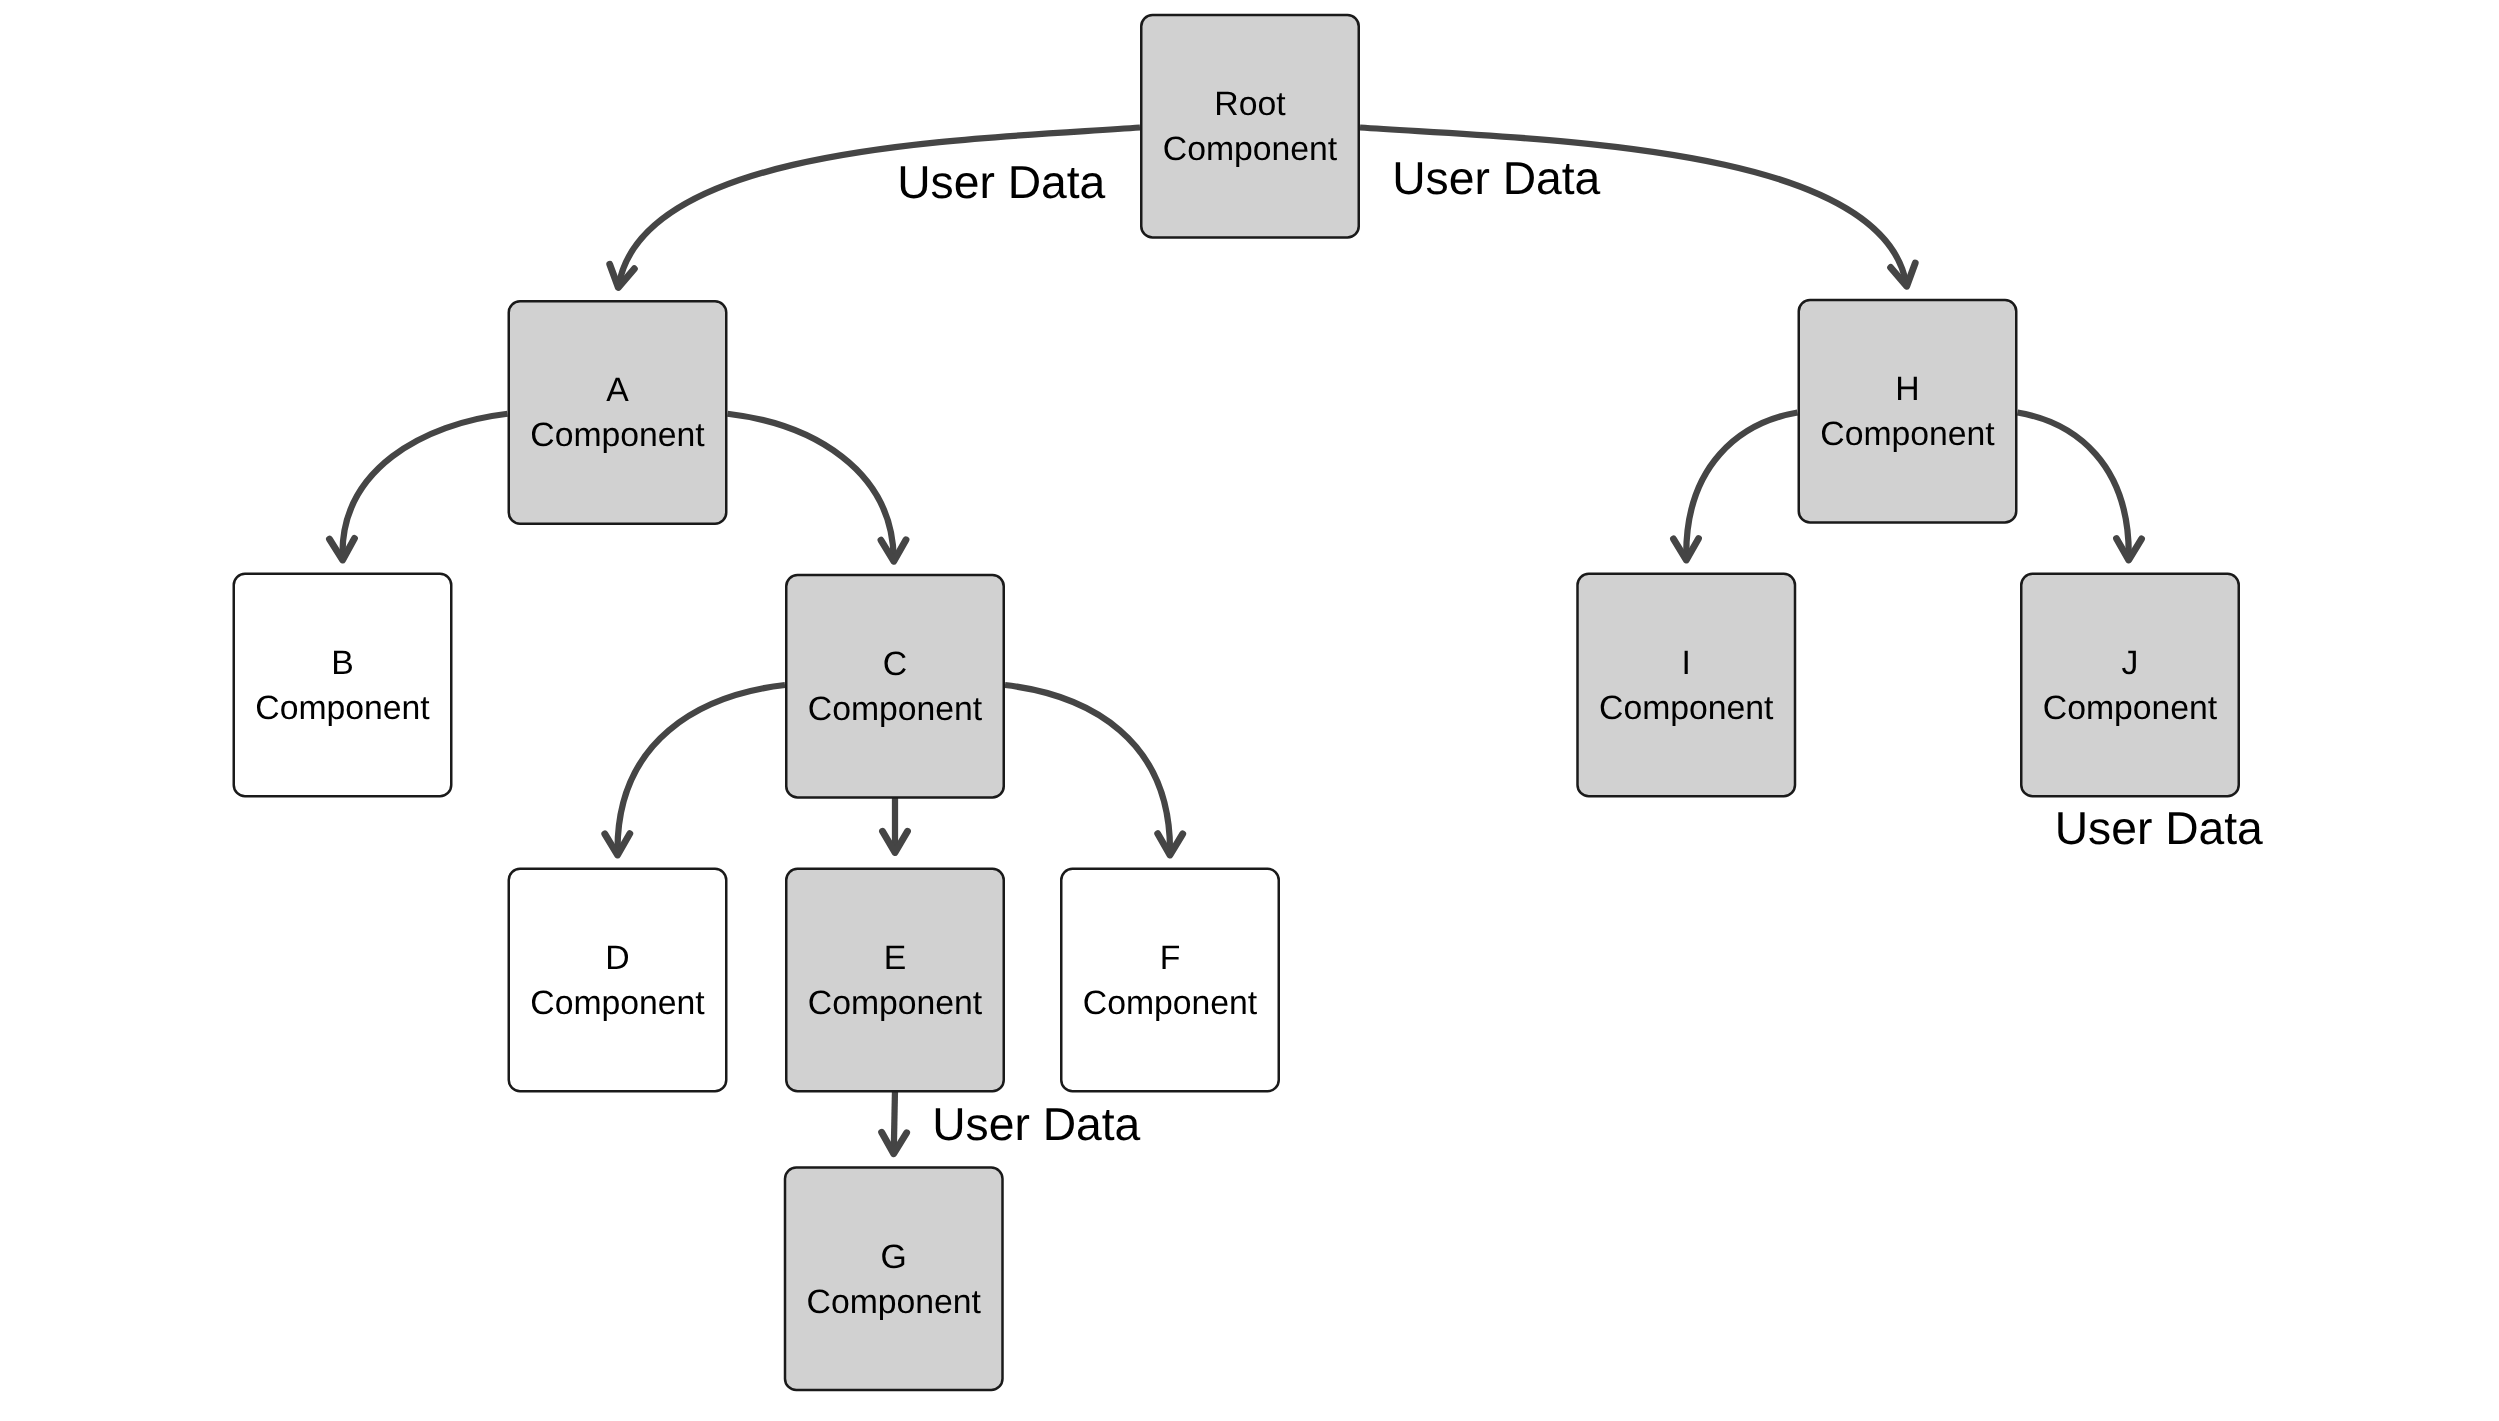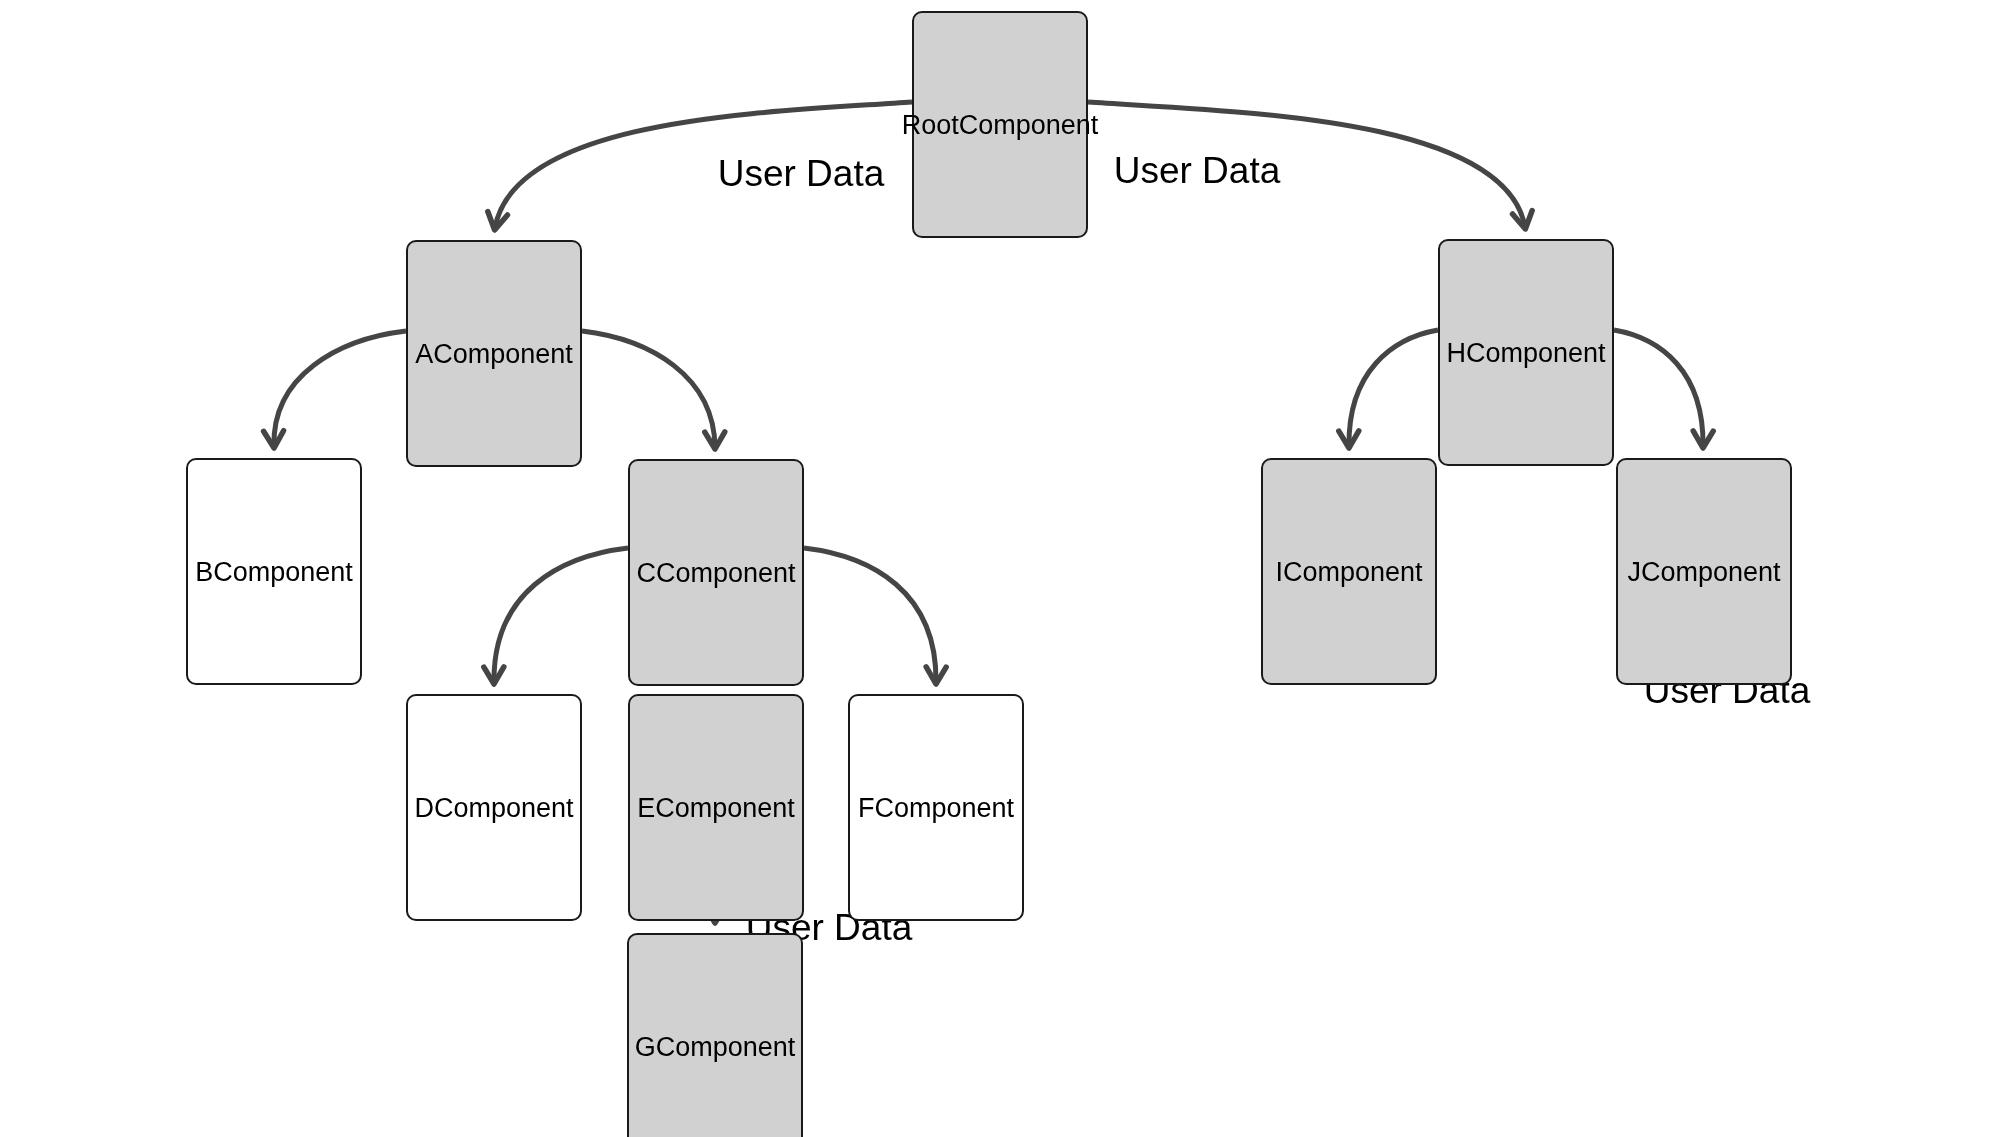--- a/index.html
+++ b/index.html
@@ -30,45 +30,44 @@
   .arrowhead-glyph {
     fill: none;
     stroke: var(--arrow-color, #454545);
     stroke-width: 5.5;
     stroke-linecap: round;
     stroke-linejoin: round;
   }
   .node {
     position: absolute;
     width: 176px;
-    height: 227px;
+    height: 180px;
     box-sizing: border-box;
     border: 2.5px solid var(--node-border, #1a1a1a);
     border-radius: 10px;
     background: var(--node-plain, #ffffff);
     display: flex;
-    flex-direction: row;
+    flex-direction: column;
     align-items: center;
     justify-content: center;
     text-align: left;
     font-size: 27px;
     line-height: 36px;
     color: var(--text-color, #000000);
   }
   .node.filled {
     background: var(--node-fill, #d1d1d1);
   }
   .edge-label {
     position: absolute;
     transform: translate(-50%, -50%);
     font-size: 37px;
     line-height: 40px;
     color: var(--text-color, #000000);
     white-space: nowrap;
-    margin-top: 28px;
   }
 </style>
 </head>
 <body>
 
 <div class="canvas">
   <svg class="edges-layer" viewBox="0 0 1999 1137" xmlns="http://www.w3.org/2000/svg">
     <defs>
       <marker id="arrowhead" viewBox="0 0 28 28" markerWidth="28" markerHeight="28" refX="20" refY="14" orient="auto" markerUnits="userSpaceOnUse">
         <path class="arrowhead-glyph" d="M5 4 L22 14 L5 24"></path>

